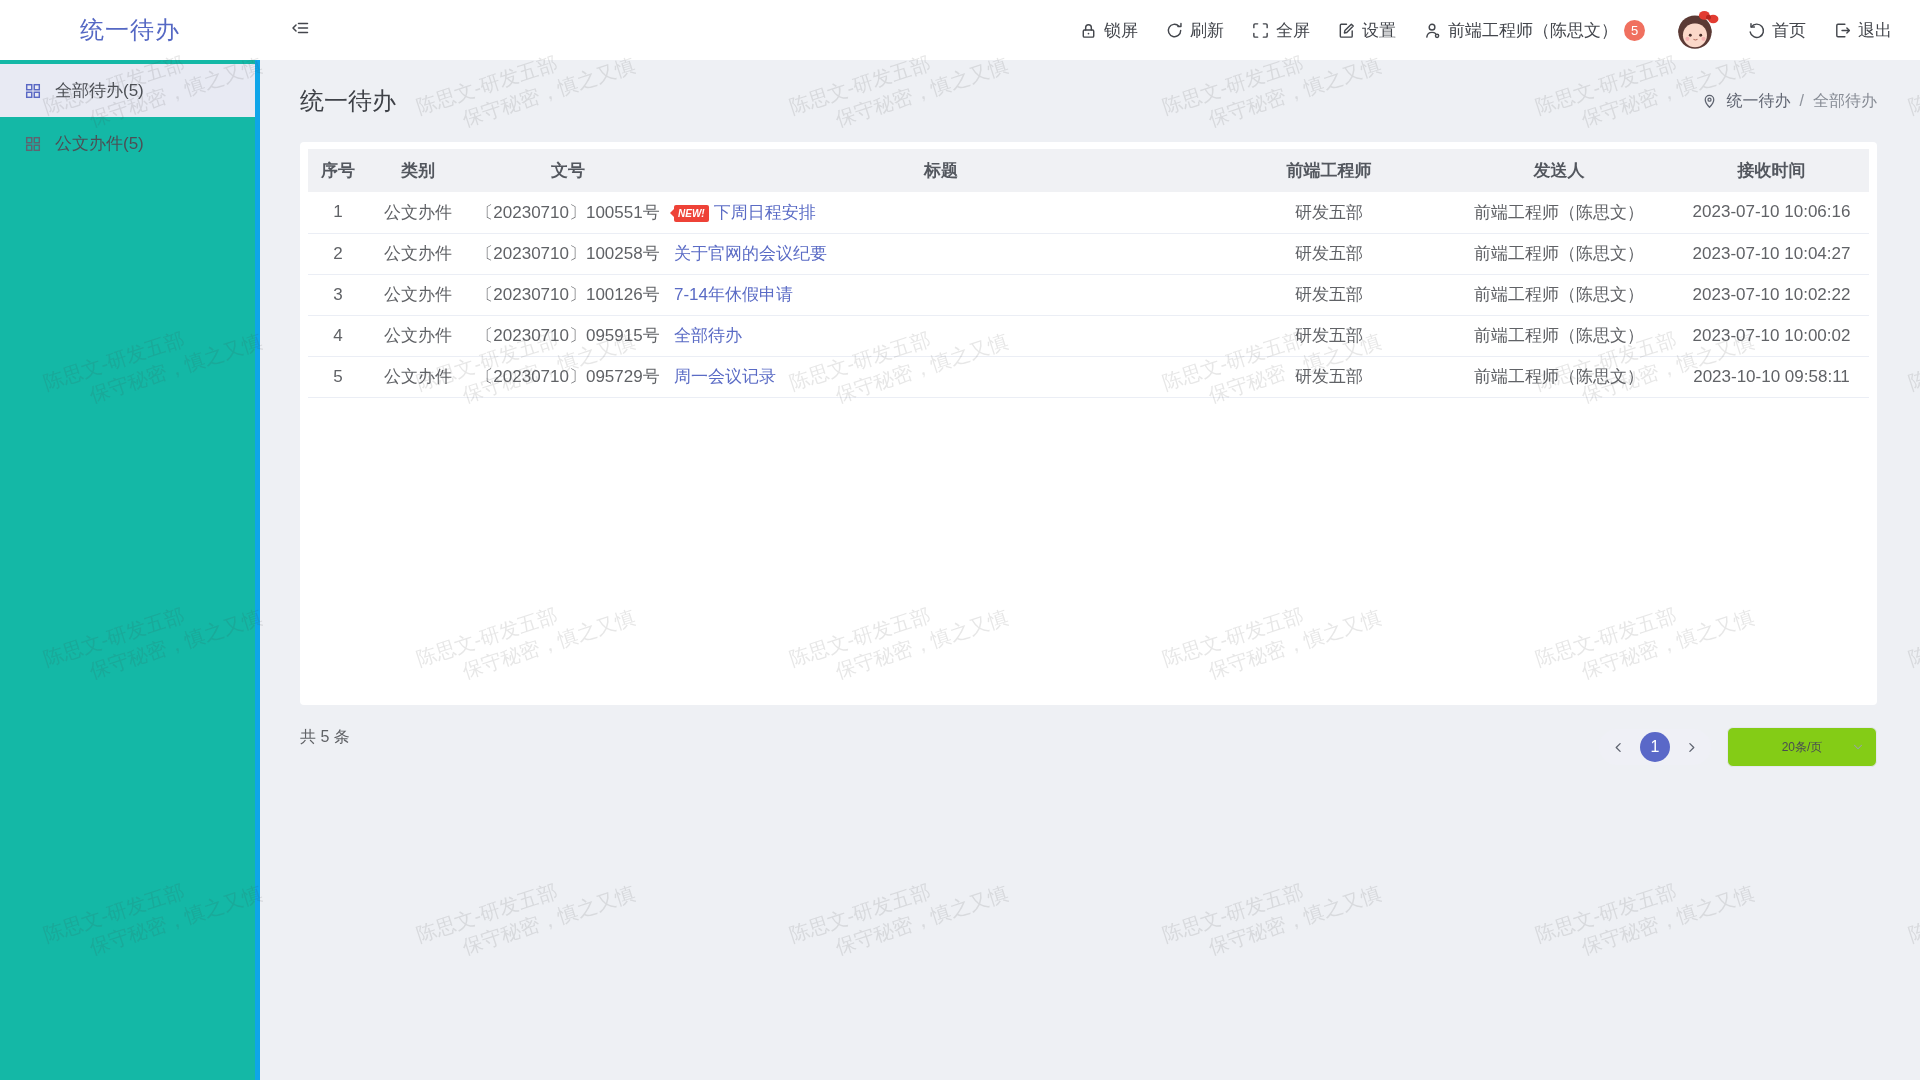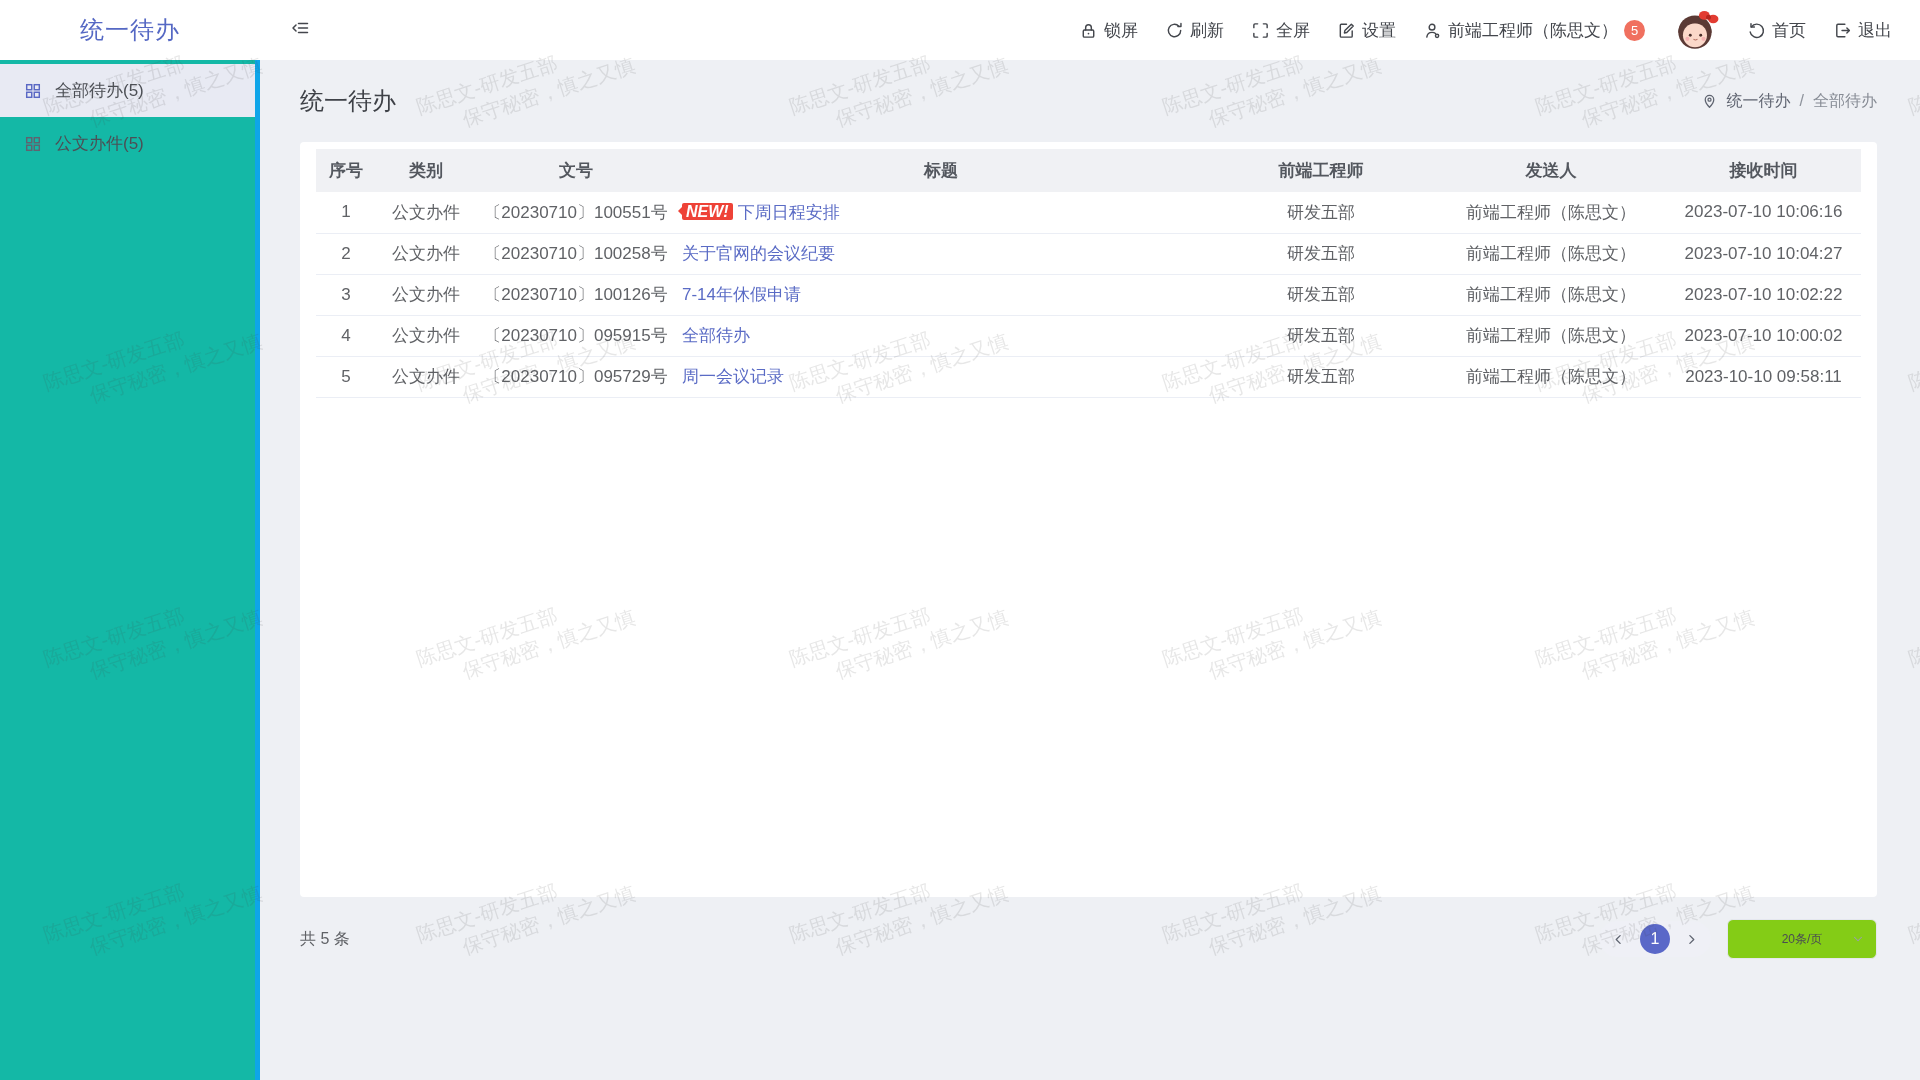--- a/index.html
+++ b/index.html
@@ -47,49 +47,49 @@
   .main { position:absolute; top:60px; left:260px; right:0; bottom:0; padding:0 43px 0 40px; }
   .page-head { height:82px; display:flex; align-items:center; justify-content:space-between; }
   .page-title { font-size:24px; font-weight:500; color:#3e4147; margin:0; }
   .breadcrumb { display:flex; align-items:center; gap:9px; font-size:16px; }
   .breadcrumb .pin { color:#5f6470; display:flex; }
   .crumb-1 { color:#5f6470; cursor:pointer; }
   .crumb-sep { color:#8d929b; }
   .crumb-2 { color:#878c95; }
 
   .card {
-    background:#fff; border-radius:4px; height:755px;
-    padding:7px 16px 0; position:relative; z-index:1;
+    background:#fff; border-radius:4px; height:563px;
+    padding:7px 8px 0; position:relative; z-index:1;
   }
   table { width:100%; border-collapse:collapse; table-layout:fixed; }
   thead th {
     background:#f0f1f4; height:43px; font-size:17px; color:#53575e; font-weight:700;
     text-align:center; padding:0 6px;
   }
   thead th.col-title { text-align:center; }
   tbody td {
     height:41px; border-bottom:1px solid #ebeef5; font-size:17px; color:#606266;
     text-align:center; padding:0 6px; white-space:nowrap; overflow:hidden;
   }
   tbody td.title-cell { text-align:left; }
   .link { color:#5a6bc5; cursor:pointer; }
   .new-badge {
     display:inline-block; background:#ee4237; color:#fff; border-radius:2px;
-    font-size:16px; font-weight:700; font-style:italic; line-height:17px;
+    font-size:10px; font-weight:700; font-style:italic; line-height:17px;
     padding:0 4px; margin-right:5px; position:relative; transform:translateY(-1px);
   }
   .new-badge::before {
     content:""; position:absolute; left:-4px; top:50%; transform:translateY(-50%);
     border-top:4px solid transparent; border-bottom:4px solid transparent; border-right:4px solid #ee4237;
   }
   .col-no{width:60px} .col-cat{width:100px} .col-doc{width:200px}
   .col-unit{width:230px} .col-sender{width:230px} .col-time{width:195px}
 
   
-  .pager-row { display:flex; align-items:center; justify-content:space-between; margin-top:22px; }
+  .pager-row { display:flex; justify-content:space-between; margin-top:22px; }
   .total-label { font-size:16px; color:#606266; }
   .pager-right { display:flex; align-items:center; gap:16px; }
   .pager-pill {
     height:36px; background:#eff0f6; border-radius:18px;
     display:flex; align-items:center; gap:15px; padding:0 13px;
   }
   .arrow-btn { display:flex; align-items:center; cursor:pointer; color:#5f6470; }
   .arrow-btn svg { display:block; }
   .page-num {
     width:30px; height:30px; border-radius:50%; background:#5a68c8; color:#fff;

